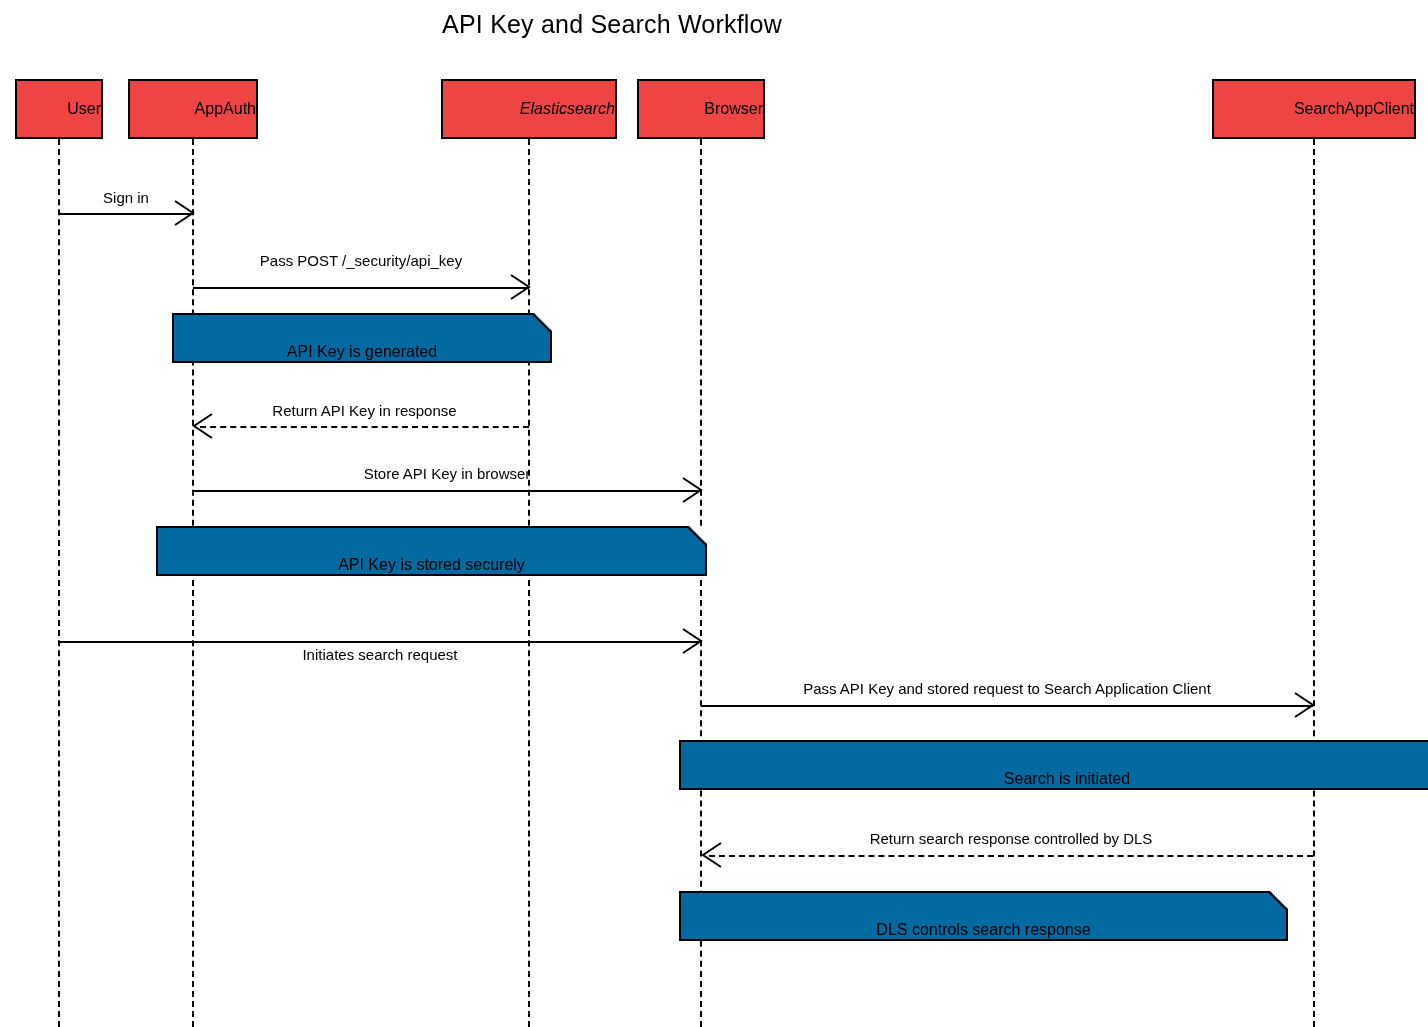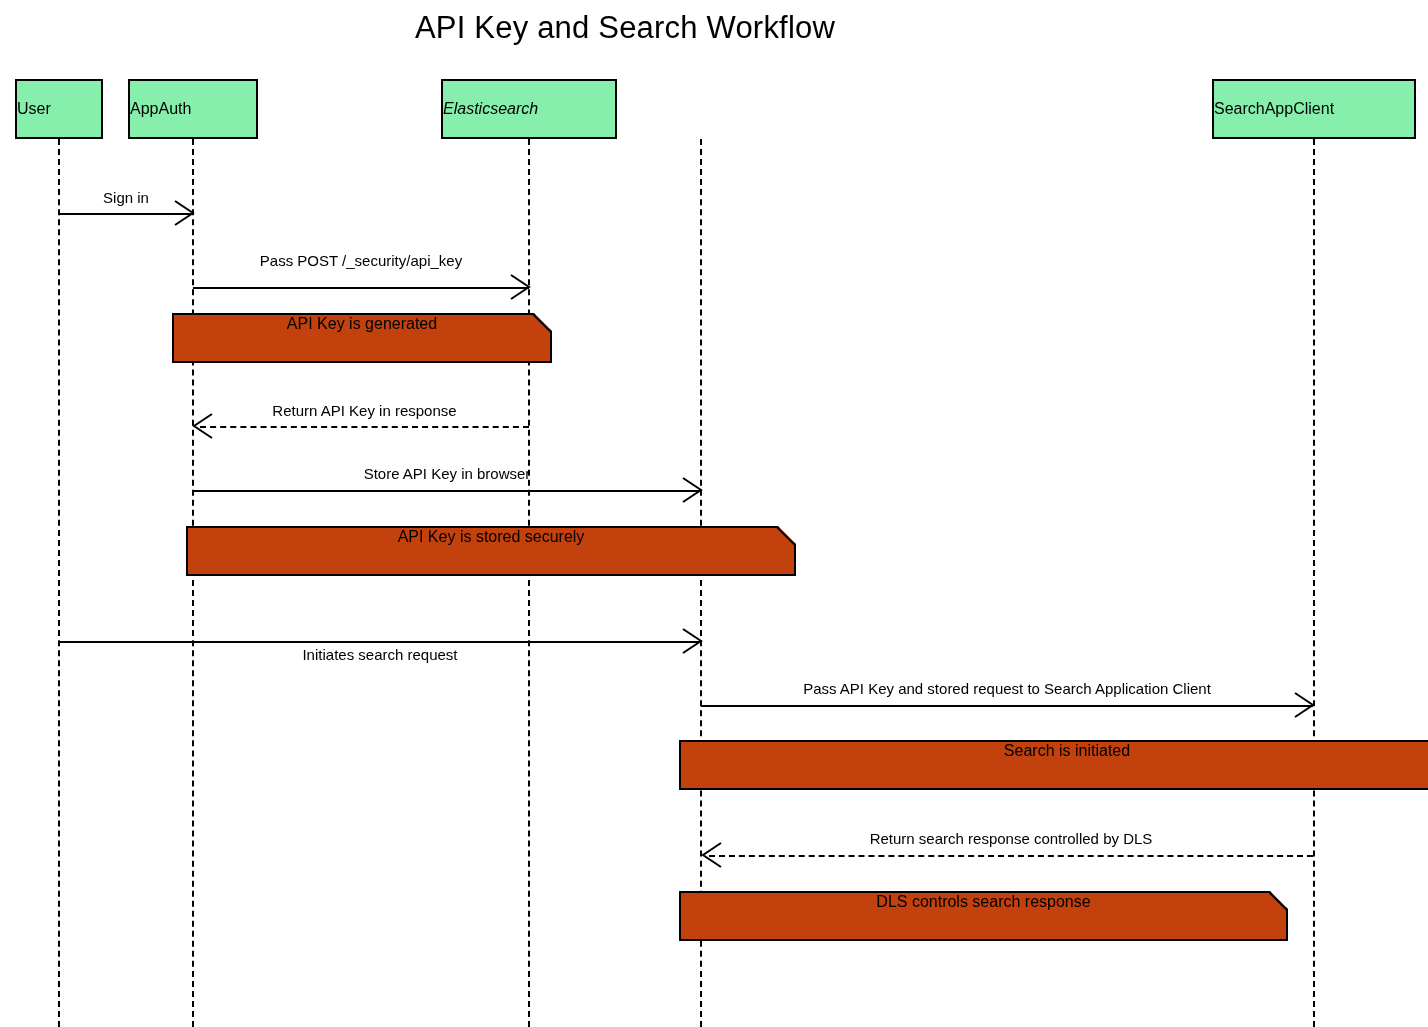--- a/index.html
+++ b/index.html
@@ -17,33 +17,32 @@
     height: 1027px;
     overflow: hidden;
     background: #ffffff;
   }
   #title {
     position: absolute;
     left: 0;
     top: 10px;
     width: 1224px;
     text-align: center;
-    font-size: 31px;
+    font-size: 25px;
     color: #000;
     letter-spacing: 0.2px;
-    margin-left: 13px;
   }
   .actor-box {
     position: absolute;
     border: 2px solid #000;
-    background: #86efac;
+    background: #ef4444;
     box-sizing: border-box;
     display: flex;
     align-items: center;
-    justify-content: flex-start;
+    justify-content: flex-end;
     font-size: 16px;
     height: 60px;
   }
   .lifeline {
     position: absolute;
     width: 0;
     border-left: 2px dashed #000;
   }
   .msg-line {
     position: absolute;
@@ -60,23 +59,23 @@
     color: #000;
     text-align: center;
   }
   .arrow-head {
     position: absolute;
   }
   .note {
     position: absolute;
     box-sizing: border-box;
     border: 2px solid #000;
-    background: #c2410c;
+    background: #0369a1;
     display: flex;
-    align-items: flex-start;
+    align-items: flex-end;
     justify-content: center;
     font-size: 16px;
     height: 50px;
   }
   .note .fold-cut {
     position: absolute;
     top: -2px;
     right: -2px;
     width: 0;
     height: 0;
@@ -96,20 +95,23 @@
   <div id="title">API Key and Search Workflow</div>
 
   <div class="actor-box" style="left:15px; top:79px; width:88px;">
     <span>User</span>
   </div>
   <div class="actor-box" style="left:128px; top:79px; width:130px;">
     <span>AppAuth</span>
   </div>
   <div class="actor-box" style="left:441px; top:79px; width:176px;font-style:italic;">
     <span>Elasticsearch</span>
+  </div>
+  <div class="actor-box" style="left:637px; top:79px; width:128px;">
+    <span>Browser</span>
   </div>
   <div class="actor-box" style="left:1212px; top:79px; width:204px;">
     <span>SearchAppClient</span>
   </div>
 
   <div class="lifeline" style="left:58px; top:139px; height:888px;"></div>
   <div class="lifeline" style="left:192px; top:139px; height:888px;"></div>
   <div class="lifeline" style="left:528px; top:139px; height:888px;"></div>
   <div class="lifeline" style="left:700px; top:139px; height:888px;"></div>
   <div class="lifeline" style="left:1313px; top:139px; height:888px;"></div>
@@ -140,21 +142,21 @@
     <polyline points="20,1 2,13 20,25" fill="none" stroke="#000" stroke-width="2"></polyline>
   </svg>
   <div class="msg-label" style="left:200px; top:402px; width:329px;">Return API Key in response</div>
 
   <div class="msg-line" style="left:193px; top:490px; width:508px;"></div>
   <svg class="arrow-head" style="left:681px; top:477px;" width="22" height="26">
     <polyline points="2,1 20,13 2,25" fill="none" stroke="#000" stroke-width="2"></polyline>
   </svg>
   <div class="msg-label" style="left:193px; top:465px; width:508px;">Store API Key in browser</div>
 
-  <div class="note" style="left:186px; top:526px; width:610px;">
+  <div class="note" style="left:156px; top:526px; width:551px;">
     <div class="fold-cut"></div>
     <svg style="position:absolute; top:-2px; right:-2px;" width="20" height="20">
       <polyline points="0,0 19,19" fill="none" stroke="#000" stroke-width="2"></polyline>
     </svg>
     <span class="note-inner">API Key is stored securely</span>
   </div>
 
   <div class="msg-line" style="left:59px; top:641px; width:642px;"></div>
   <svg class="arrow-head" style="left:681px; top:628px;" width="22" height="26">
     <polyline points="2,1 20,13 2,25" fill="none" stroke="#000" stroke-width="2"></polyline>

